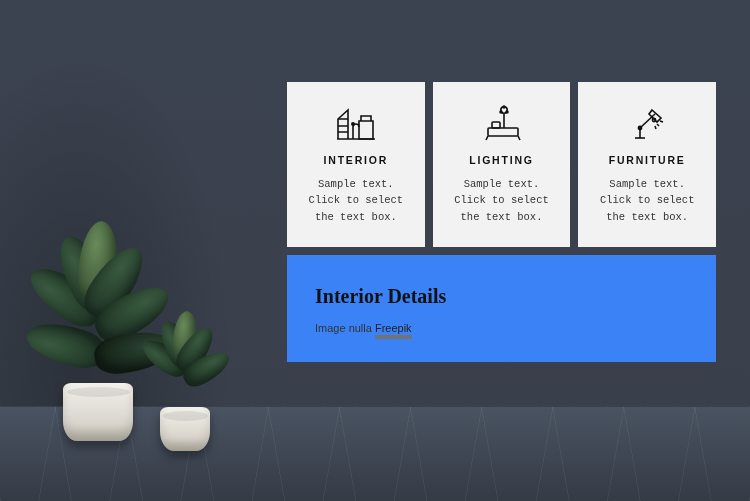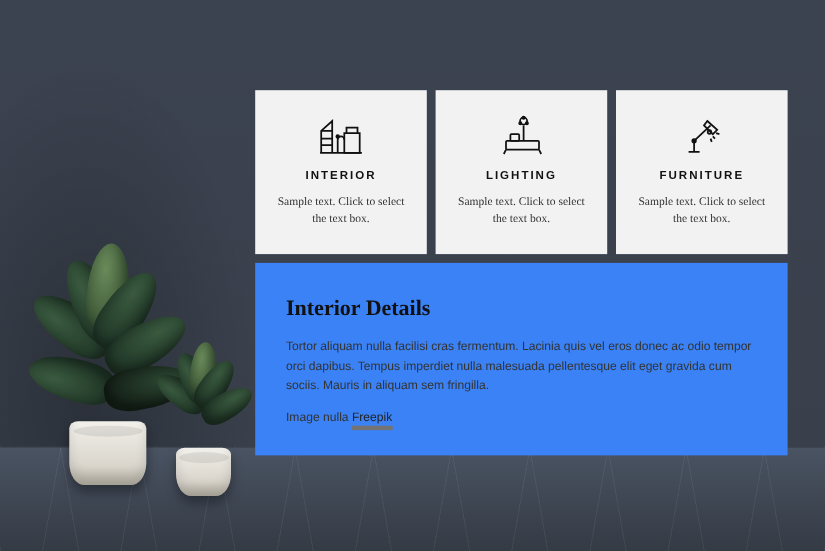--- a/index.html
+++ b/index.html
@@ -78,21 +78,21 @@
   .leaf.l4 { left: 46%; top: 8%;  transform: translateX(-50%) rotate(35deg); }
   .leaf.l5 { left: 50%; top: 18%; transform: translateX(-50%) rotate(60deg); }
   .leaf.l6 { left: 54%; top: 30%; transform: translateX(-50%) rotate(-75deg); }
   .leaf.l7 { left: 48%; top: 32%; transform: translateX(-50%) rotate(80deg); background: radial-gradient(ellipse at 40% 30%, #2b4531 0%, #142017 70%); }
 
   
   .content {
     position: absolute;
     right: 34px;
     top: 82px;
-    width: 484px;
+    width: 429px;
   }
   .cards {
     display: flex;
     gap: 8px;
     margin-bottom: 8px;
   }
   .card {
     flex: 1 1 0;
     background: #f2f2f2;
     padding: 20px 16px 22px;
@@ -108,21 +108,21 @@
   .card svg { stroke: #111; fill: none; stroke-width: 1.6; }
   .card h3 {
     font-family: Arial, Helvetica, sans-serif;
     font-size: 10.5px;
     letter-spacing: 1.8px;
     font-weight: 700;
     margin-bottom: 10px;
     color: #111;
   }
   .card p {
-    font-family: Liberation Serif, serif;
+    font-family: Liberation Mono, monospace;
     font-size: 10.5px;
     line-height: 1.55;
     color: #333;
   }
   .details {
     background: #3b82f6;
     padding: 30px 28px 28px;
   }
   .details h2 {
     font-family: Georgia, 'Times New Roman', serif;
@@ -230,18 +230,17 @@
         </svg>
       </div>
       <h3>FURNITURE</h3>
       <p>Sample text. Click to select the text box.</p>
     </div>
 
   </div>
 
   <div class="details">
     <h2>Interior Details</h2>
-    <p>Tortor aliquam nulla facilisi cras fermentum. Lacinia quis vel eros donec ac odio tempor orci dapibus. Tempus imperdiet nulla malesuada pellentesque elit eget gravida cum sociis. Mauris in aliquam sem fringilla.</p>
     <div class="credit">
       <span>Image nulla </span><a href="#">Freepik</a>
     </div>
   </div>
 </div>
 
 </body></html>

